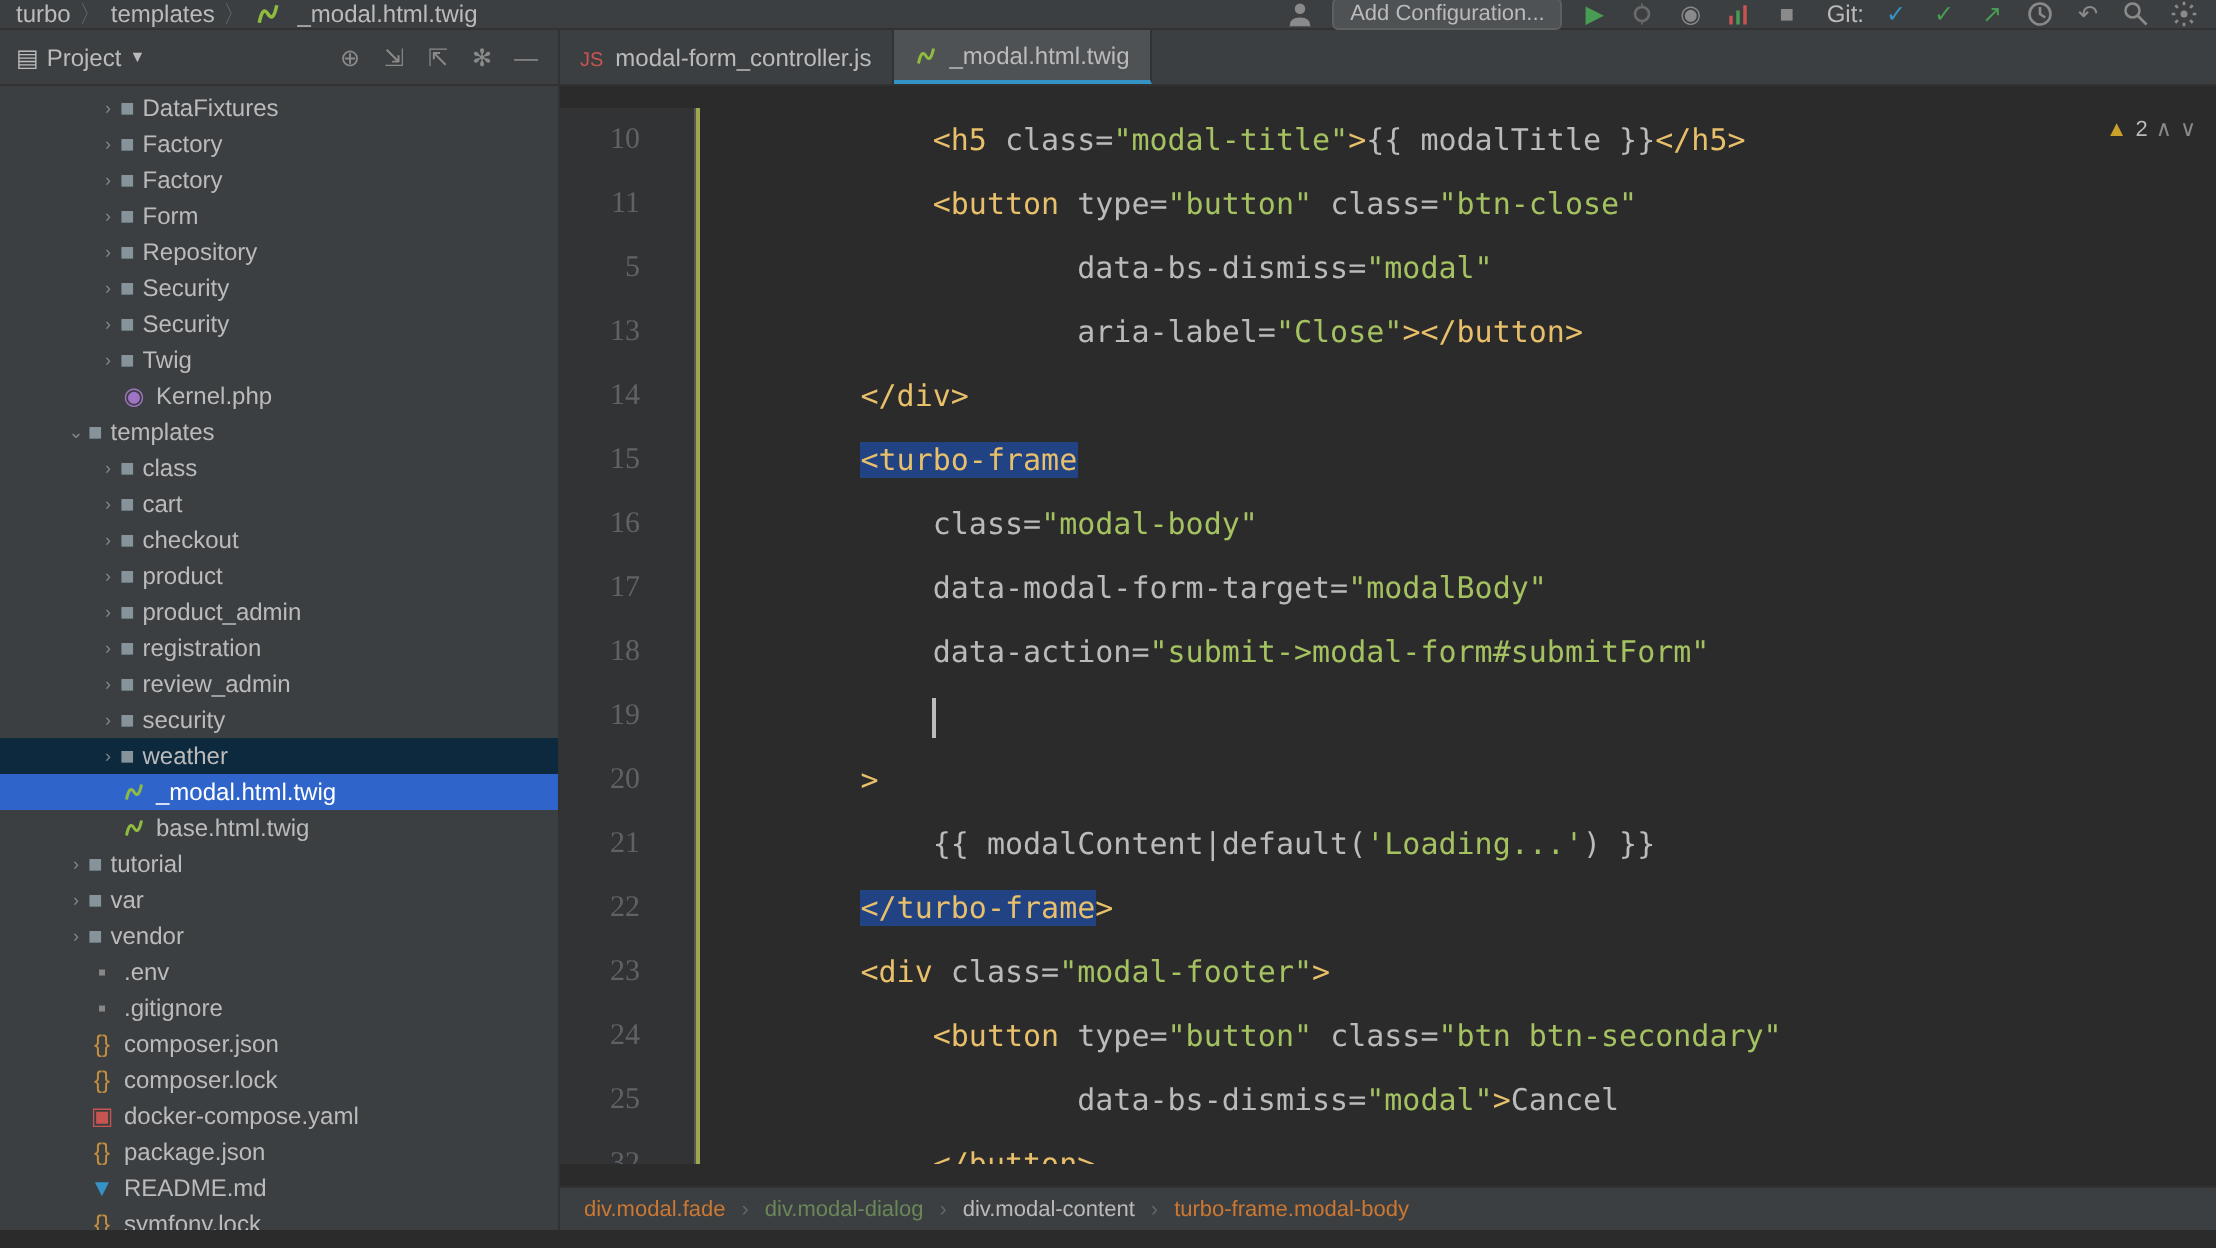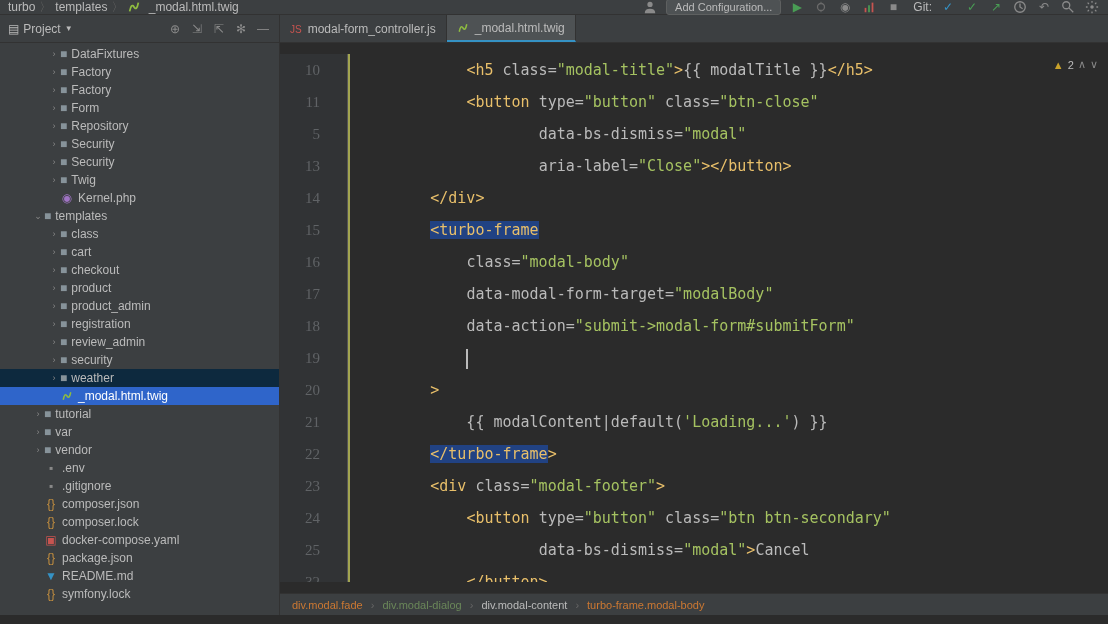--- a/index.html
+++ b/index.html
@@ -413,20 +413,29 @@
           <span>weather</span>
         </div>
         <div class="tree-item selected" style="padding-left: 48px;">
           <span class="chevron"></span>
           <span class="file-icon twig-green">
             <svg width="12" height="12" viewBox="0 0 16 16">
               <path d="M3 13 Q5 3 8 8 Q11 13 13 3" stroke="#8fbc40" stroke-width="2" fill="none"></path>
             </svg>
           </span>
           <span>_modal.html.twig</span>
+        </div>
+        <div class="tree-item" style="padding-left: 48px;">
+          <span class="chevron"></span>
+          <span class="file-icon twig-green">
+            <svg width="12" height="12" viewBox="0 0 16 16">
+              <path d="M3 13 Q5 3 8 8 Q11 13 13 3" stroke="#8fbc40" stroke-width="2" fill="none"></path>
+            </svg>
+          </span>
+          <span>base.html.twig</span>
         </div>
         <div class="tree-item" style="padding-left: 32px;">
           <span class="chevron">›</span>
           <span class="folder-icon">■</span>
           <span>tutorial</span>
         </div>
         <div class="tree-item" style="padding-left: 32px;">
           <span class="chevron">›</span>
           <span class="folder-icon">■</span>
           <span>var</span>

